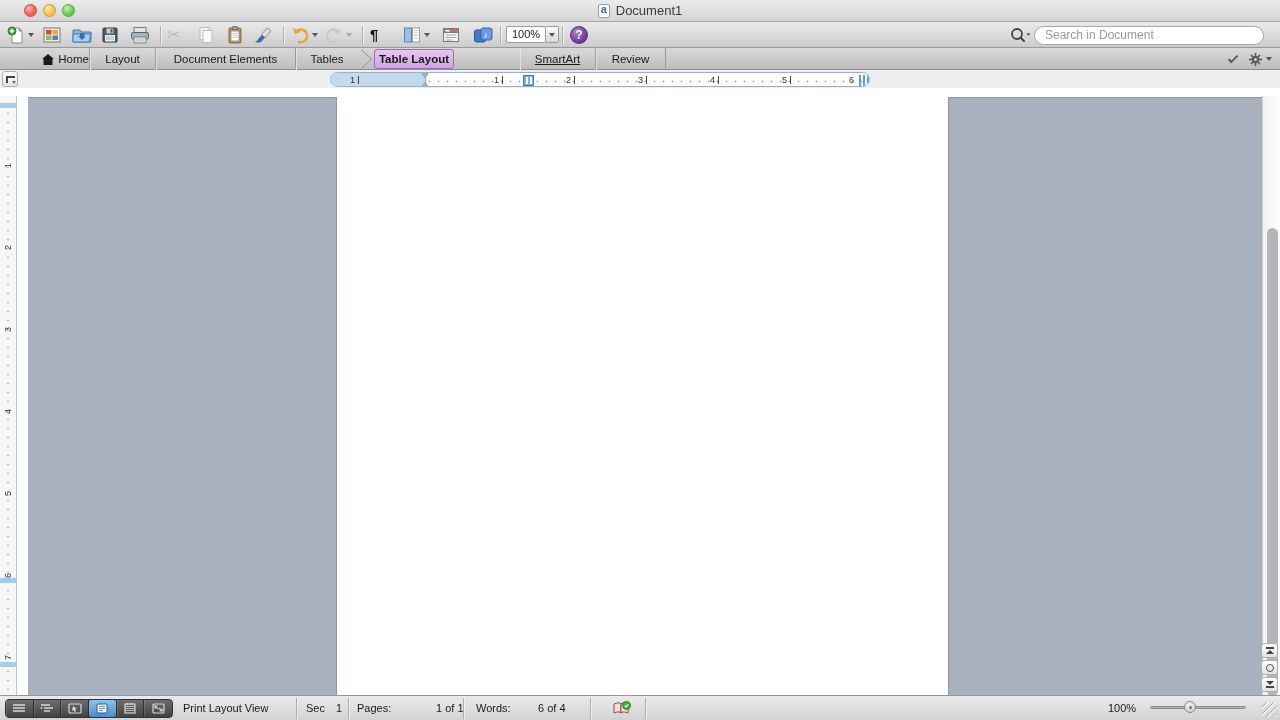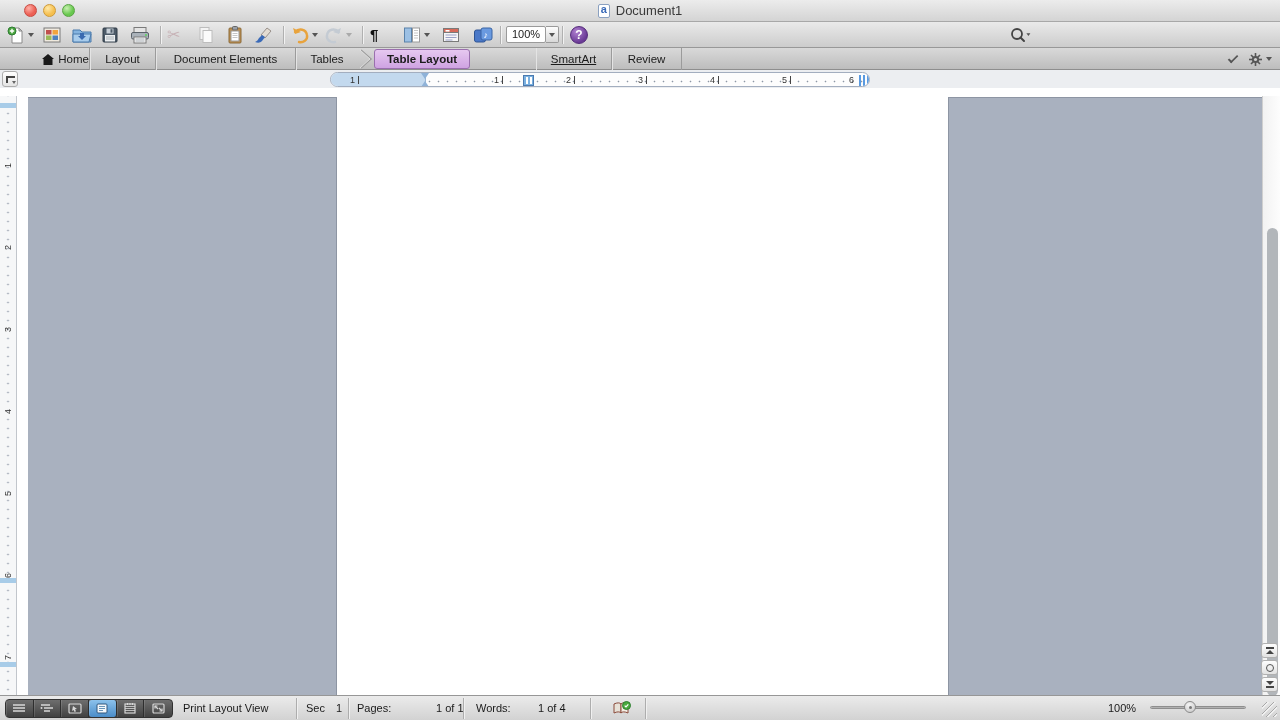--- a/index.html
+++ b/index.html
@@ -246,20 +246,21 @@
     <div class="tb-sep" style="left:562px;"></div>
     <div class="tb-item" style="left:570px;">
       <div class="helpcircle">?</div>
     </div>
     <div class="search-wrap">
       <svg width="26" height="18" viewBox="0 0 26 18">
         <circle cx="9" cy="8" r="5" fill="none" stroke="#444" stroke-width="1.8"></circle>
         <path d="M12.5 11.5l3.5 3.5" stroke="#444" stroke-width="2" stroke-linecap="round"></path>
         <path d="M18 7l5 0-2.5 3.5z" fill="#555" transform="scale(0.8) translate(5,2)"></path>
       </svg>
+      <input class="search-field" placeholder="Search in Document" style="">
     </div>
   </div>
 
   <div class="ribbon">
     <div class="rspacer"></div>
     <div class="rtab first" style="width:64px;justify-content:flex-end;">
       <svg width="12" height="11" viewBox="0 0 12 11" style="margin-right:4px;">
         <path d="M6 0L0 5h1.5v6h9V5H12z" fill="#1a1a1a"></path>
       </svg>
       <span>Home</span>
@@ -272,21 +273,21 @@
       </div>
     <div class="rtab noborder" style="width:62px;">
         <span>Tables</span>
       </div>
     <div class="rarrow">
       <svg width="14" height="20" viewBox="0 0 14 20">
           <path d="M2 1l10 9-10 9" fill="none" stroke="#9b9b9b" stroke-width="1.5"></path>
           <path d="M1 1l10 9-10 9" fill="none" stroke="#e8e8e8" stroke-width="0.8"></path>
         </svg>
     </div>
-    <div class="rtab active" style="width:96px;">
+    <div class="rtab active" style="width:80px;">
         <span>Table Layout</span>
       </div>
     <div class="rtab" style="width:66px;margin-top:24px;">
         <span>Charts</span>
       </div>
     <div class="rtab" style="width:76px;text-decoration:underline;">
         <span>SmartArt</span>
       </div>
     <div class="rtab" style="width:70px;">
         <span>Review</span>
@@ -414,21 +415,21 @@
     </div>
     <span class="sb-text" style="left:183px;">Print Layout View</span>
     <div class="sb-sep" style="left:296px;"></div>
     <span class="sb-text" style="left:306px;">Sec</span>
     <span class="sb-text" style="left:336px;">1</span>
     <div class="sb-sep" style="left:348px;"></div>
     <span class="sb-text" style="left:357px;">Pages:</span>
     <span class="sb-text" style="left:396px;margin-left:40px;">1 of 1</span>
     <div class="sb-sep" style="left:463px;"></div>
     <span class="sb-text" style="left:476px;">Words:</span>
-    <span class="sb-text" style="left:538px;">1 of 4</span>
+    <span class="sb-text" style="left:538px;">6 of 4</span>
     <div class="sb-sep" style="left:590px;"></div>
     <div class="spellbook">
       <svg width="20" height="15" viewBox="0 0 20 15">
         <path d="M2 3c3-1.5 6-1.5 7 0v9c-1-1.5-4-1.5-7 0z" fill="#e8e2d8" stroke="#8a4a3a"></path>
         <path d="M16 3c-3-1.5-6-1.5-7 0v9c1-1.5 4-1.5 7 0z" fill="#f4efe6" stroke="#8a4a3a"></path>
         <circle cx="14.5" cy="4.5" r="4" fill="#4aaa3e" stroke="#2e7d32"></circle>
         <path d="M12.7 4.6l1.3 1.3 2.3-2.5" fill="none" stroke="#fff" stroke-width="1.2"></path>
       </svg>
     </div>
     <div class="sb-sep" style="left:645px;"></div>

